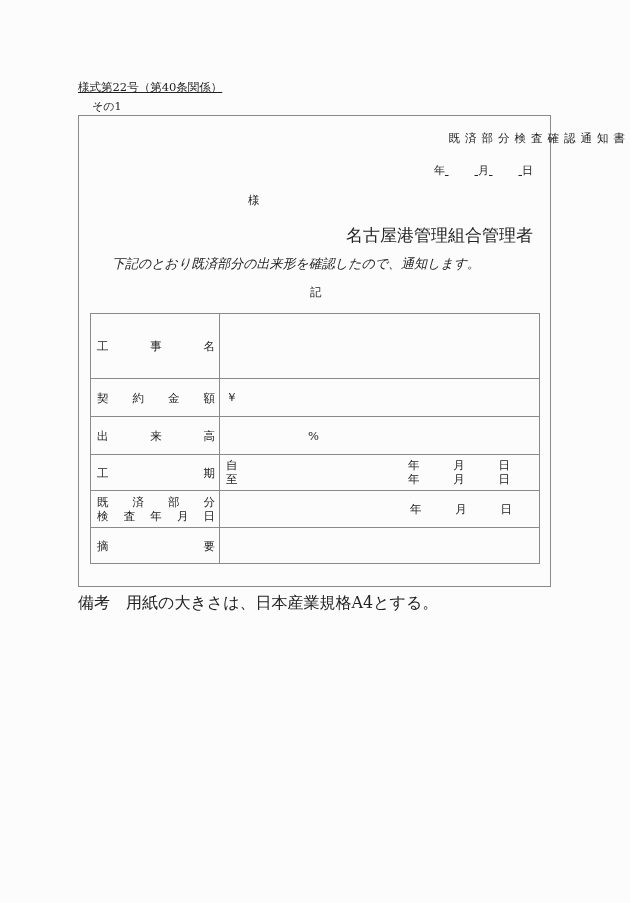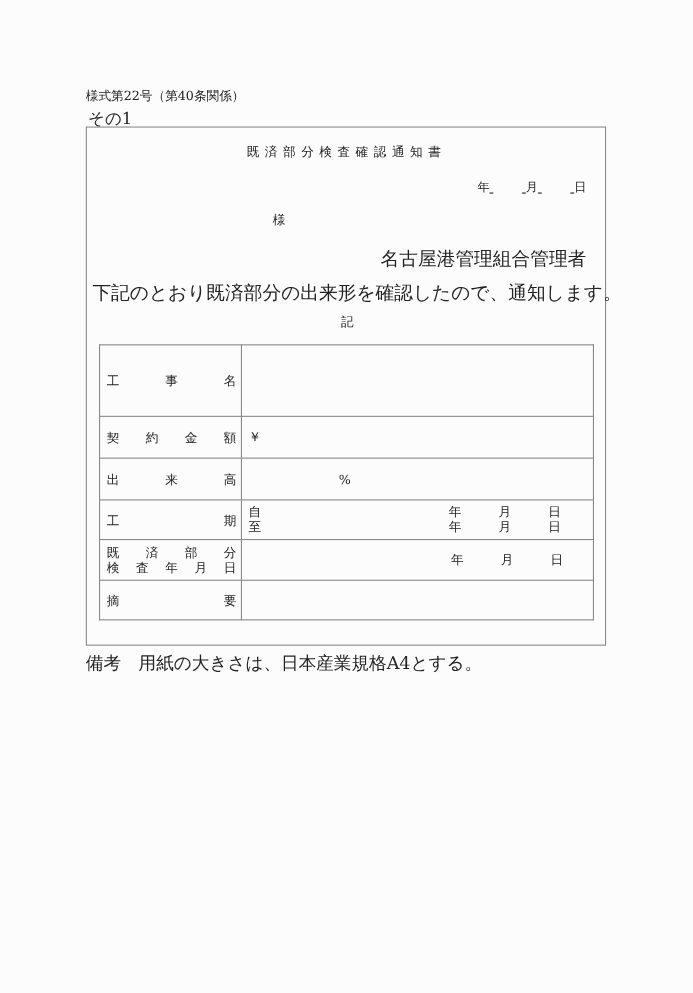--- a/index.html
+++ b/index.html
@@ -10,41 +10,41 @@
     body {
       width: 630px;
       height: 903px;
       position: relative;
       overflow: hidden;
       font-family: "DejaVu Serif", "Liberation Serif", serif;
       color: #222;
       font-size: 11px;
     }
     .abs { position: absolute; white-space: nowrap; }
-    .form-number { left: 78px; top: 80px; font-size: 11.5px; }
-    .form-sub { left: 80px; top: 99px; font-size: 15px; }
+    .form-number { left: 78px; top: 80px; font-size: 11.5px; text-decoration: underline; }
+    .form-sub { left: 92px; top: 99px; font-size: 11px; }
     .frame {
       position: absolute;
       left: 78px; top: 115px;
       width: 473px; height: 472px;
       border: 1px solid #8a8a8a;
       box-sizing: border-box;
     }
     .title {
       left: 0; width: 100%;
       top: 131px;
-      text-align: center;
+      text-align: right;
       letter-spacing: 5px;
       font-size: 11.5px;
     }
     .date-line { top: 163px; right: 97px; font-size: 11px; text-decoration: underline; }
     .date-line span { display: inline-block; }
     .sama { left: 248px; top: 193px; font-size: 11.5px; }
     .issuer { right: 97px; top: 224px; font-size: 17px; }
-    .body-text { left: 84px; top: 255px; font-size: 17px; }
+    .body-text { left: 112px; top: 255px; font-size: 13px; font-style: italic; }
     .ki { left: 310px; top: 285px; font-size: 11.5px; }
 
     table.main {
       position: absolute;
       left: 90px; top: 313px;
       width: 450px;
       border-collapse: collapse;
       font-size: 11.5px;
     }
     table.main td {

